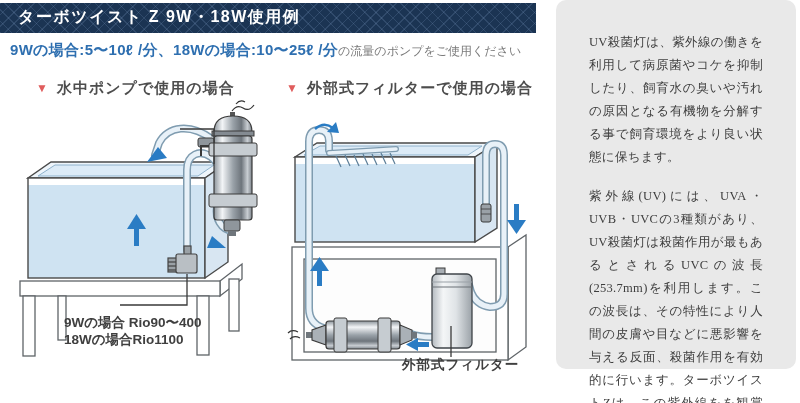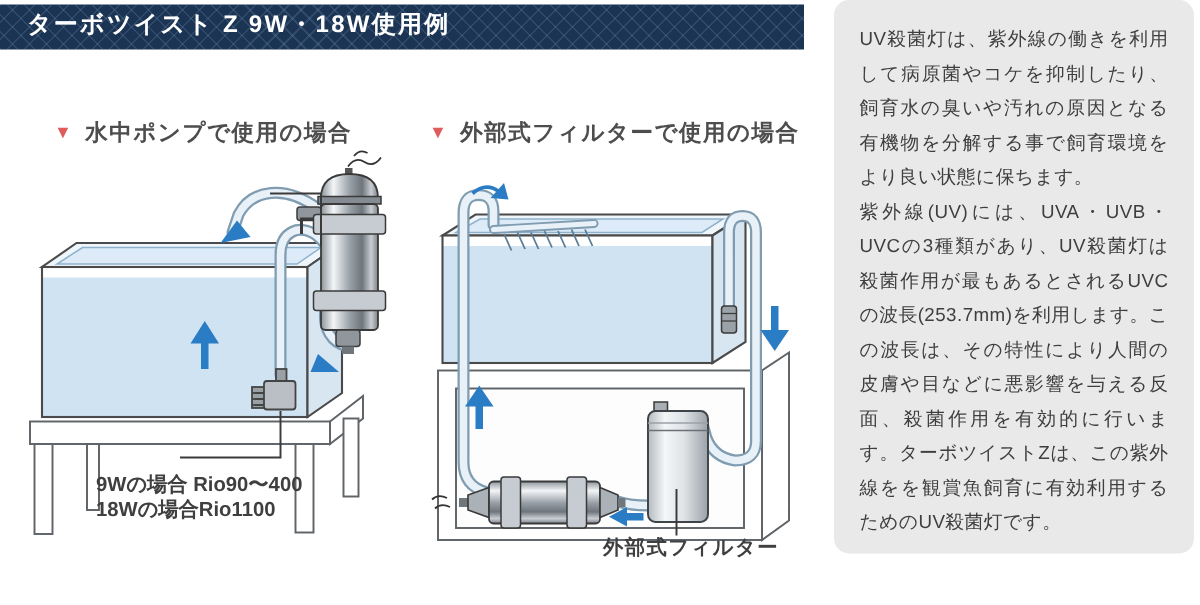--- a/index.html
+++ b/index.html
@@ -27,33 +27,36 @@
   .diag-right{left:278px;top:98px;width:272px;height:285px;}
   
   .lbl{position:absolute;font-weight:bold;color:#3f3f3f;font-size:13.5px;white-space:nowrap;}
   .lbl-hook{left:37px;top:121px;letter-spacing:1px;}
   .lbl-pump{left:64px;top:314px;line-height:17px;}
   .lbl-extfilter{left:402px;top:356px;letter-spacing:1px;}
   
   .sidebar{position:absolute;left:556px;top:0;width:240px;height:369px;background:#e9e9e9;
            border-radius:10px;box-sizing:border-box;padding:15px 17px 0 17px;}
   .sidebar h2{margin:0 0 8px 0;font-size:19px;font-weight:600;color:#2e2e2e;letter-spacing:1px;}
-  .sidebar p{margin:0;font-size:12.5px;line-height:23px;color:#3e3e3e;letter-spacing:.3px;text-align:justify;}
+  .sidebar p{margin:16px;font-size:12.5px;line-height:23px;color:#3e3e3e;letter-spacing:.3px;text-align:justify;font-family:Liberation Serif, serif;}
   
   .footnote{position:absolute;left:5px;top:383px;font-size:12px;color:#4f4f4f;letter-spacing:.2px;white-space:nowrap;}
 </style>
 </head>
 <body>
 
 <div class="stage">
 
   <div class="topbar">
     <span>ターボツイスト Z 9W・18W使用例</span>
   </div>
 
+  <div class="flownote">
+    <span class="fn-hi">9Wの場合:5〜10ℓ /分、18Wの場合:10〜25ℓ /分</span><span class="fn-rest">の流量のポンプをご使用ください</span>
+  </div>
 
   <div class="sec-h sec-left">
     <span class="tri">▼</span><span>水中ポンプで使用の場合</span>
   </div>
   <div class="sec-h sec-right">
     <span class="tri">▼</span><span>外部式フィルターで使用の場合</span>
   </div>
 
   <svg class="diag diag-left" viewBox="0 0 265 270">
     <defs>

